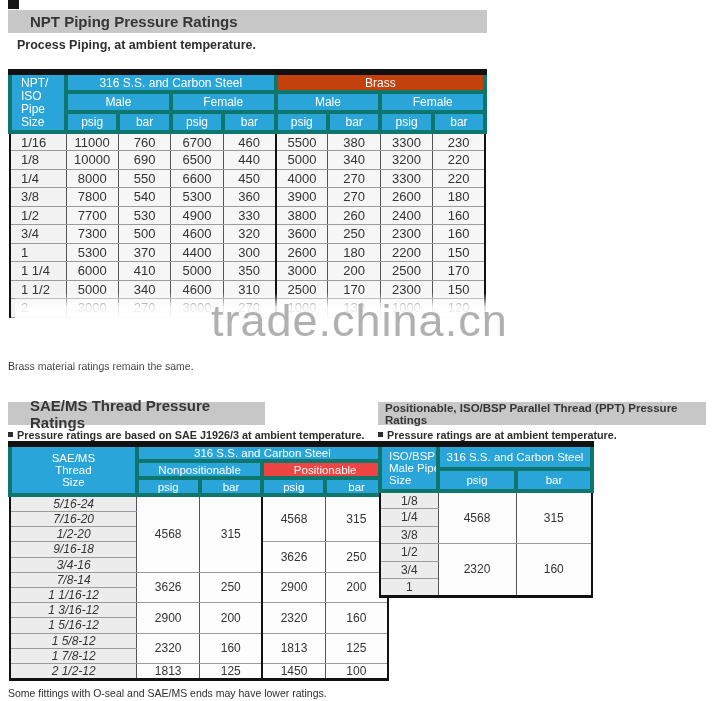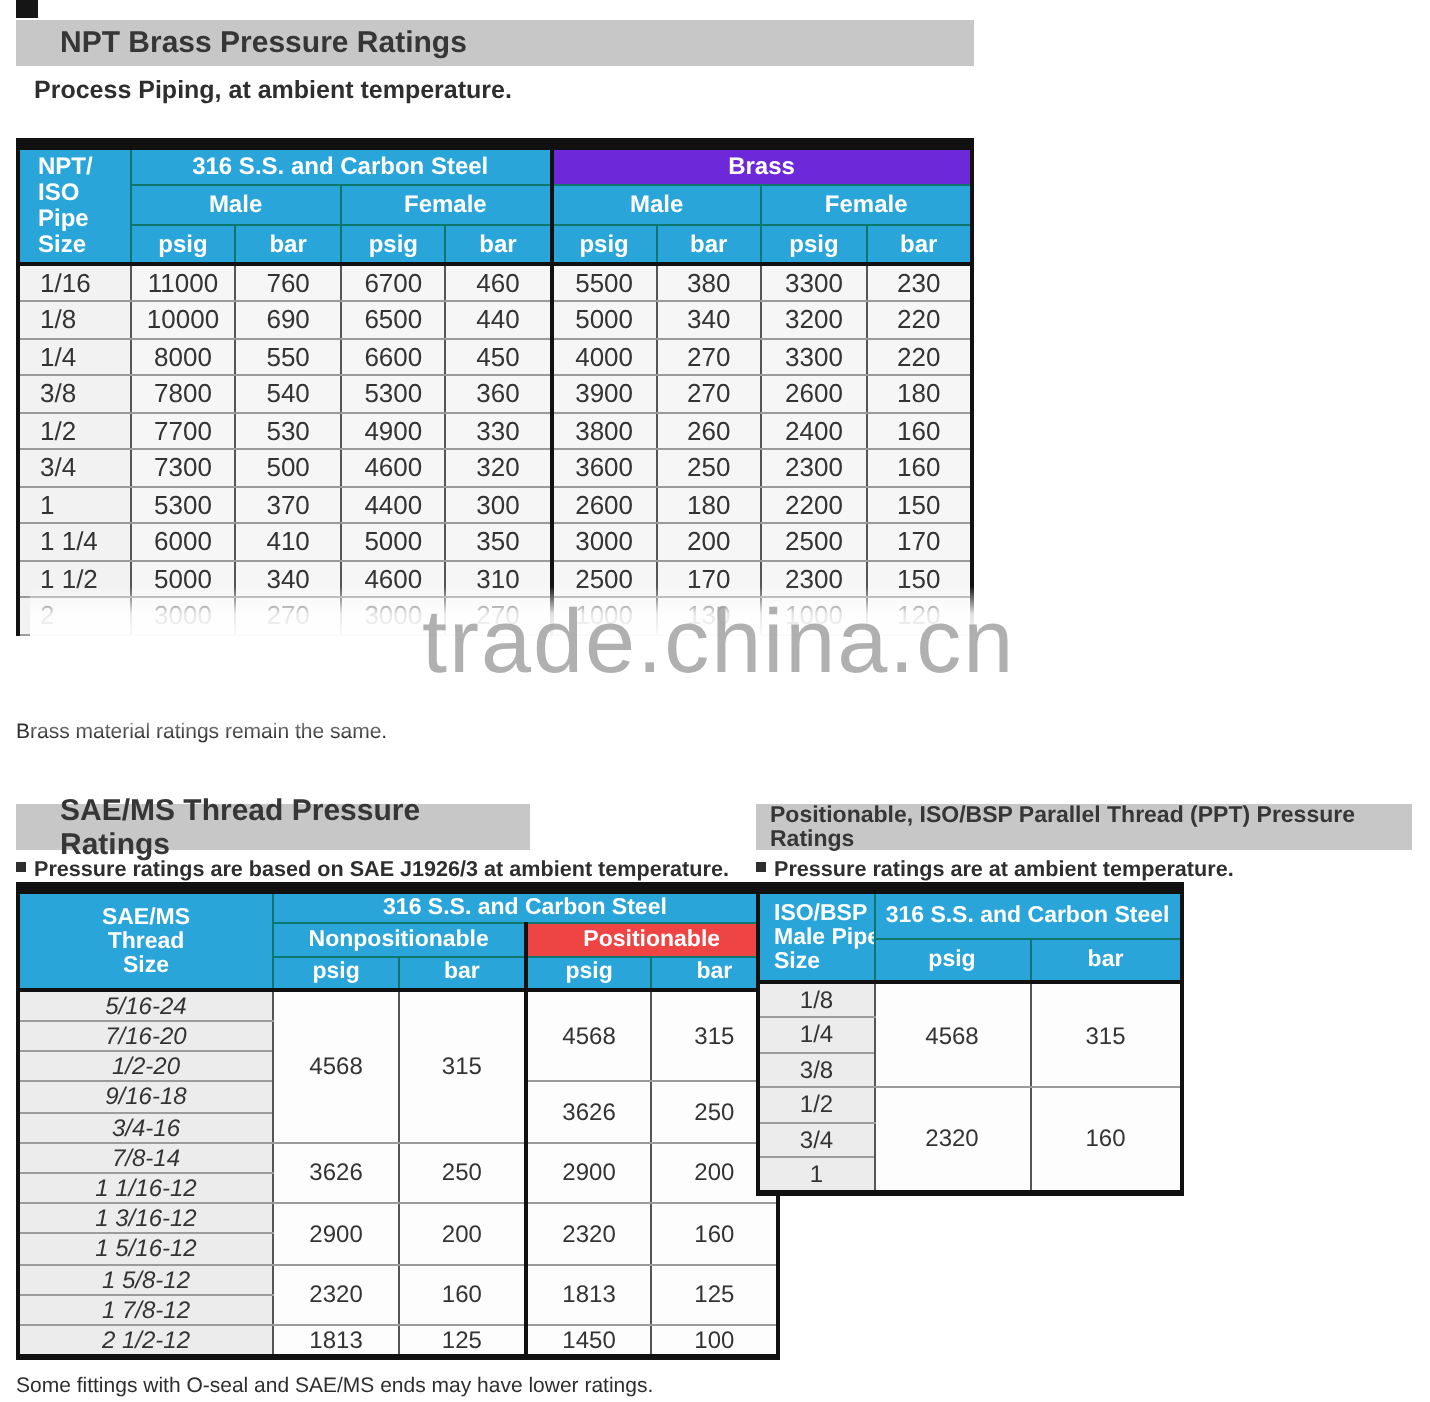--- a/index.html
+++ b/index.html
@@ -24,21 +24,21 @@
   .note { position:absolute; font-weight:bold; color:#2e2e2e; }
   .note .sq { display:inline-block; width:5px; height:5px; background:#2e2e2e; margin-right:4px; vertical-align:2px; }
   #npt-note { left:8px; top:38px; font-size:12.5px; line-height:15px; }
   #npt-note .l2 { padding-left:9px; }
   #sae-note { left:8px; top:429px; font-size:10.8px; font-weight:600; }
   #ppt-note { left:378px; top:429px; font-size:10.8px; font-weight:600; }
 
   
   table { border-collapse:collapse; table-layout:fixed; }
   th, td { text-align:center; overflow:hidden; white-space:nowrap; }
-  thead th { background:#29a5d9; color:#fff; font-weight:bold; border:1px solid #0f766e;margin-left:20px; }
+  thead th { background:#29a5d9; color:#fff; font-weight:normal; border:4px solid #0f766e;margin-left:20px; }
   thead { border-bottom:2px solid #111; }
   tbody td { border-left:1px solid #555; border-right:1px solid #555; border-top:1px solid #9b9b9b; border-bottom:1px solid #9b9b9b; color:#333; }
   .group-left { border-left:2px solid #111 !important; }
 
   
   #npt-table { position:absolute; left:8px; top:69px; width:479px; border-left:2px solid #111; border-right:2px solid #111; border-top:6px solid #111; }
   #npt-table thead th { font-size:12px; height:20px; }
   #npt-table thead .size-h { text-align:left; padding-left:9px; font-size:12px; line-height:13px; }
   #npt-table tbody td { height:18.5px; font-size:13px; background:#f6f6f6; }
   #npt-table tbody .size-cell { text-align:left; padding-left:10px; background:#f2f2f2; }
@@ -69,41 +69,41 @@
   #watermark-text { position:absolute; left:196px; top:2px; font-size:45px; letter-spacing:1px; color:#9d9d9d; opacity:.8; font-weight:400; }
 </style>
 </head>
 <body>
 
 <div id="page">
 
   <div class="corner-mark"></div>
 
   <div class="title-bar" id="npt-title-bar" style="background: rgb(199, 199, 199);">
-    <span class="t">NPT Brass Pressure Ratings</span>
+    <span class="t">NPT Piping Pressure Ratings</span>
   </div>
   <div class="note" id="npt-note">
     <div class="l2">Process Piping, at ambient temperature.</div>
   </div>
 
   <table id="npt-table">
     <colgroup>
       <col style="width:56px">
       <col span="8" style="width:52.4px">
     </colgroup>
     <thead>
       <tr>
         <th rowspan="3" class="size-h" style="background: rgb(41, 165, 217);">
             <div>NPT/</div>
             <div>ISO</div>
             <div>Pipe</div>
             <div>Size</div>
           </th>
         <th colspan="4" style="background: rgb(41, 165, 217);">316 S.S. and Carbon Steel</th>
-        <th colspan="4" class="group-left" style="background: #6d28d9;">Brass</th>
+        <th colspan="4" class="group-left" style="background: #c2410c;">Brass</th>
       </tr>
       <tr>
         <th colspan="2" style="background: rgb(41, 165, 217);">Male</th>
         <th colspan="2" style="background: rgb(41, 165, 217);">Female</th>
         <th colspan="2" class="group-left" style="background: rgb(41, 165, 217);">Male</th>
         <th colspan="2" style="background: rgb(41, 165, 217);">Female</th>
       </tr>
       <tr>
         <th style="background: rgb(41, 165, 217);">psig</th>
         <th style="background: rgb(41, 165, 217);">bar</th>

